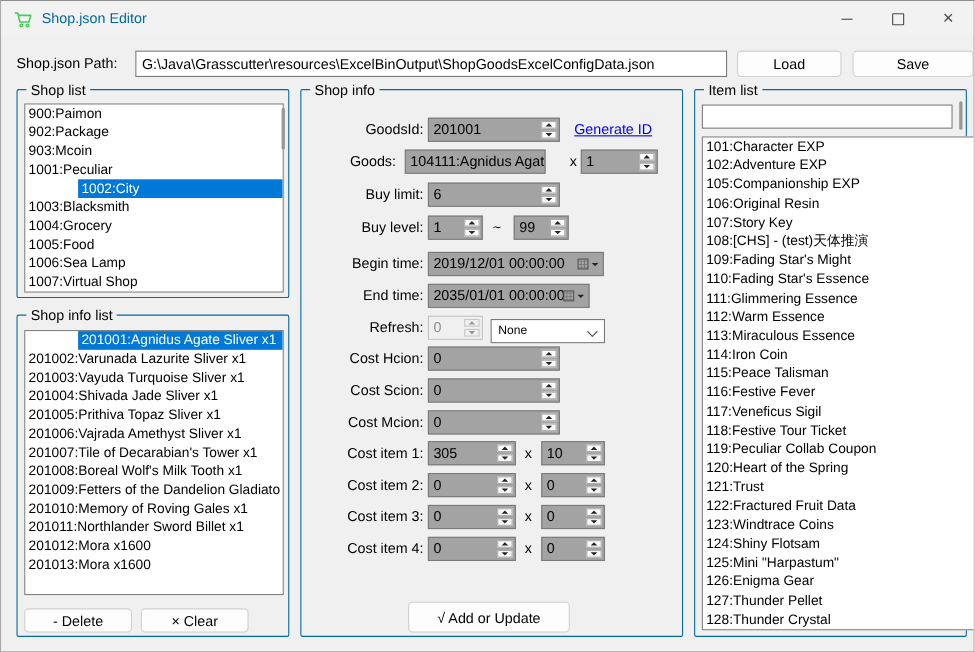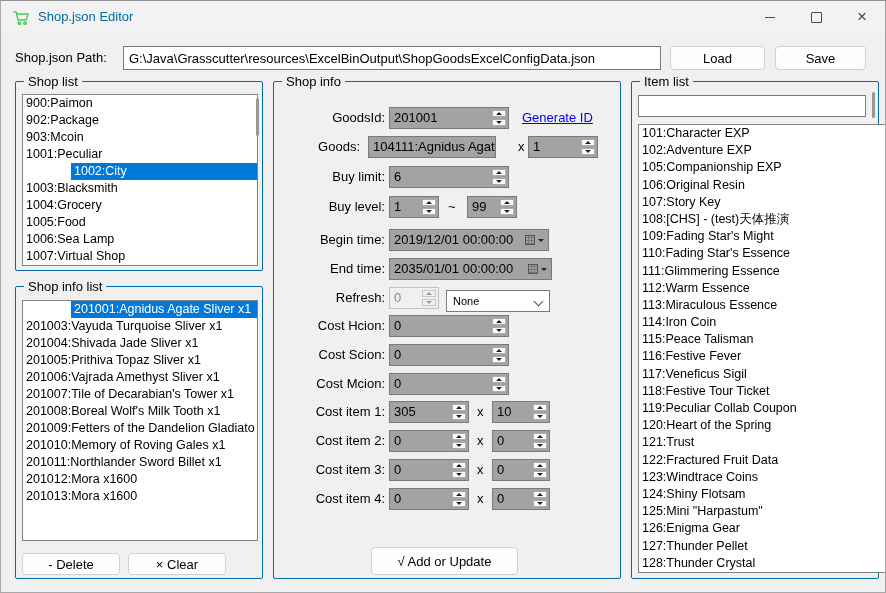--- a/index.html
+++ b/index.html
@@ -18,21 +18,21 @@
   .win-btn.close{font-size:17px;}
   .glyph-min{display:block;width:10px;height:1px;background:#4a4a4a;}
   .glyph-max{display:block;width:9px;height:9px;border:1px solid #4a4a4a;border-radius:1px;}
   
   .path-label{position:absolute;left:14px;top:49px;font-size:13px;}
   .path-input{position:absolute;left:122px;top:45px;width:538px;height:24px;box-sizing:border-box;
     border:1px solid #7a7a7a;background:#fff;font:13px "Liberation Sans",sans-serif;padding:0 5px;outline:none;}
   .btn{position:absolute;box-sizing:border-box;background:#fdfdfd;border:1px solid #d0d0d0;border-radius:4px;
     display:flex;align-items:center;justify-content:center;font-size:13px;cursor:default;}
   .btn-load{left:669px;top:45px;width:95px;height:24px;}
-  .btn-save{left:774px;top:45px;width:91px;height:24px;}
+  .btn-save{left:774px;top:45px;width:110px;height:24px;}
   
   .group{position:absolute;box-sizing:border-box;border:1px solid #0369a1;border-radius:2px;}
   .group-label{position:absolute;top:-8px;left:8px;background:#f0f0f0;padding:0 4px;font-size:13px;line-height:15px;}
   .g-shoplist{left:14px;top:80px;width:248px;height:190px;}
   .g-shopinfolist{left:14px;top:285px;width:248px;height:293px;}
   .g-shopinfo{left:272px;top:80px;width:348px;height:498px;}
   .g-itemlist{left:630px;top:80px;width:248px;height:498px;}
   
   .listbox{position:absolute;box-sizing:border-box;background:#fff;border:1px solid #828282;overflow:hidden;}
   .lb-shop{left:6px;top:12px;width:236px;height:172px;}
@@ -116,20 +116,21 @@
         <div class="list-item">1006:Sea Lamp</div>
         <div class="list-item">1007:Virtual Shop</div>
       </div>
     <div class="vthumb th-shop"></div>
   </div>
 
   <div class="group g-shopinfolist">
     <span class="group-label">Shop info list</span>
     <div class="listbox lb-shopinfo">
         <div class="list-item selected">201001:Agnidus Agate Sliver x1</div>
+        <div class="list-item">201002:Varunada Lazurite Sliver x1</div>
         <div class="list-item">201003:Vayuda Turquoise Sliver x1</div>
         <div class="list-item">201004:Shivada Jade Sliver x1</div>
         <div class="list-item">201005:Prithiva Topaz Sliver x1</div>
         <div class="list-item">201006:Vajrada Amethyst Sliver x1</div>
         <div class="list-item">201007:Tile of Decarabian's Tower x1</div>
         <div class="list-item">201008:Boreal Wolf's Milk Tooth x1</div>
         <div class="list-item">201009:Fetters of the Dandelion Gladiato</div>
         <div class="list-item">201010:Memory of Roving Gales x1</div>
         <div class="list-item">201011:Northlander Sword Billet x1</div>
         <div class="list-item">201012:Mora x1600</div>
@@ -225,21 +226,21 @@
         <span class="tval">2019/12/01 00:00:00</span>
         <span class="dticons">
             <span class="cal-icon"></span>
             <i class="tri-down"></i>
           </span>
       </div>
     </div>
 
     <div class="row" style="top:176px">
       <span class="rlabel">End time:</span>
-      <div class="tbox" style="left:115px;width:163px;padding-right:17px">
+      <div class="tbox" style="left:115px;width:147px;padding-right:17px">
         <span class="tval">2035/01/01 00:00:00</span>
         <span class="dticons">
             <span class="cal-icon"></span>
             <i class="tri-down"></i>
           </span>
       </div>
     </div>
 
     <div class="row" style="top:205px">
       <span class="rlabel">Refresh:</span>

